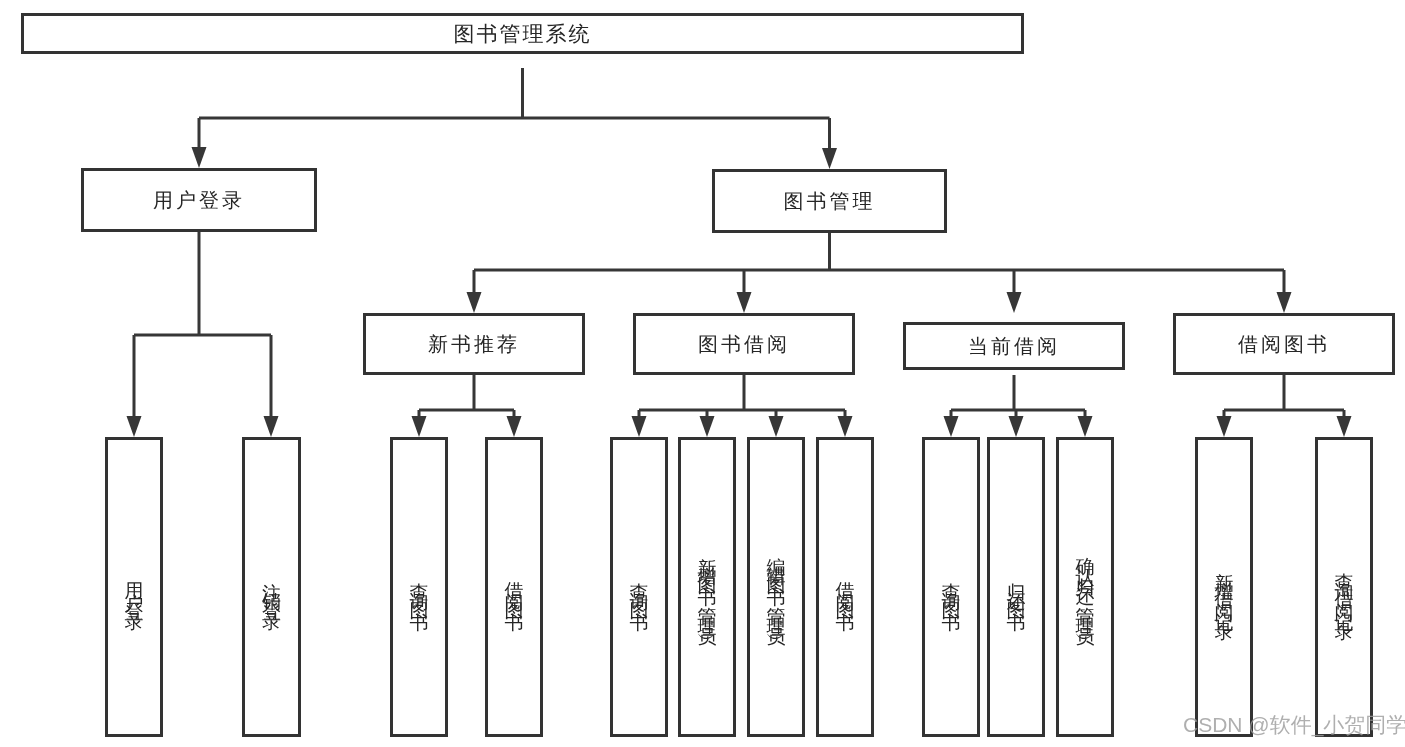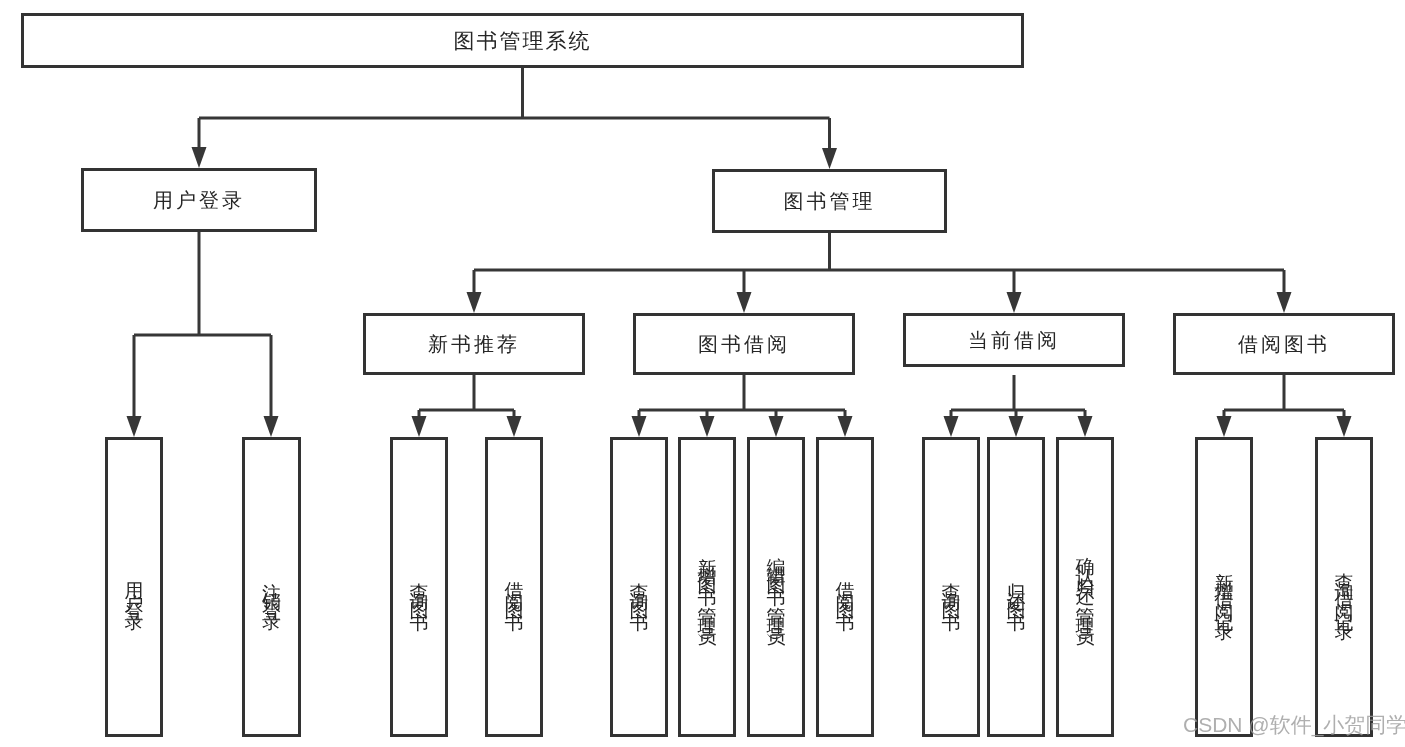--- a/index.html
+++ b/index.html
@@ -69,38 +69,38 @@
       <polygon points="768.5,416 783.5,416 776,437"></polygon>
       <polygon points="837.5,416 852.5,416 845,437"></polygon>
       <polygon points="943.5,416 958.5,416 951,437"></polygon>
       <polygon points="1008.5,416 1023.5,416 1016,437"></polygon>
       <polygon points="1077.5,416 1092.5,416 1085,437"></polygon>
       <polygon points="1216.5,416 1231.5,416 1224,437"></polygon>
       <polygon points="1336.5,416 1351.5,416 1344,437"></polygon>
     </g>
   </svg>
 
-  <div class="box lvl1" style="left:21px;top:13px;width:1003px;height:55px">
+  <div class="box lvl1" style="left:21px;top:13px;width:1003px;height:41px">
     <span class="label">图书管理系统</span>
   </div>
 
   <div class="box lvl2" style="left:81px;top:168px;width:236px;height:64px">
     <span class="label">用户登录</span>
   </div>
   <div class="box lvl2" style="left:712px;top:169px;width:235px;height:64px">
     <span class="label">图书管理</span>
   </div>
 
   <div class="box lvl3" style="left:363px;top:313px;width:222px;height:62px">
     <span class="label">新书推荐</span>
   </div>
   <div class="box lvl3" style="left:633px;top:313px;width:222px;height:62px">
     <span class="label">图书借阅</span>
   </div>
-  <div class="box lvl3" style="left:903px;top:313px;width:222px;height:54px">
+  <div class="box lvl3" style="left:903px;top:322px;width:222px;height:48px">
     <span class="label">当前借阅</span>
   </div>
   <div class="box lvl3" style="left:1173px;top:313px;width:222px;height:62px">
     <span class="label">借阅图书</span>
   </div>
 
   <div class="box leaf" style="left:105px;top:437px;width:58px;height:300px">
     <span class="label">用户登录</span>
   </div>
   <div class="box leaf" style="left:242px;top:437px;width:59px;height:300px">

